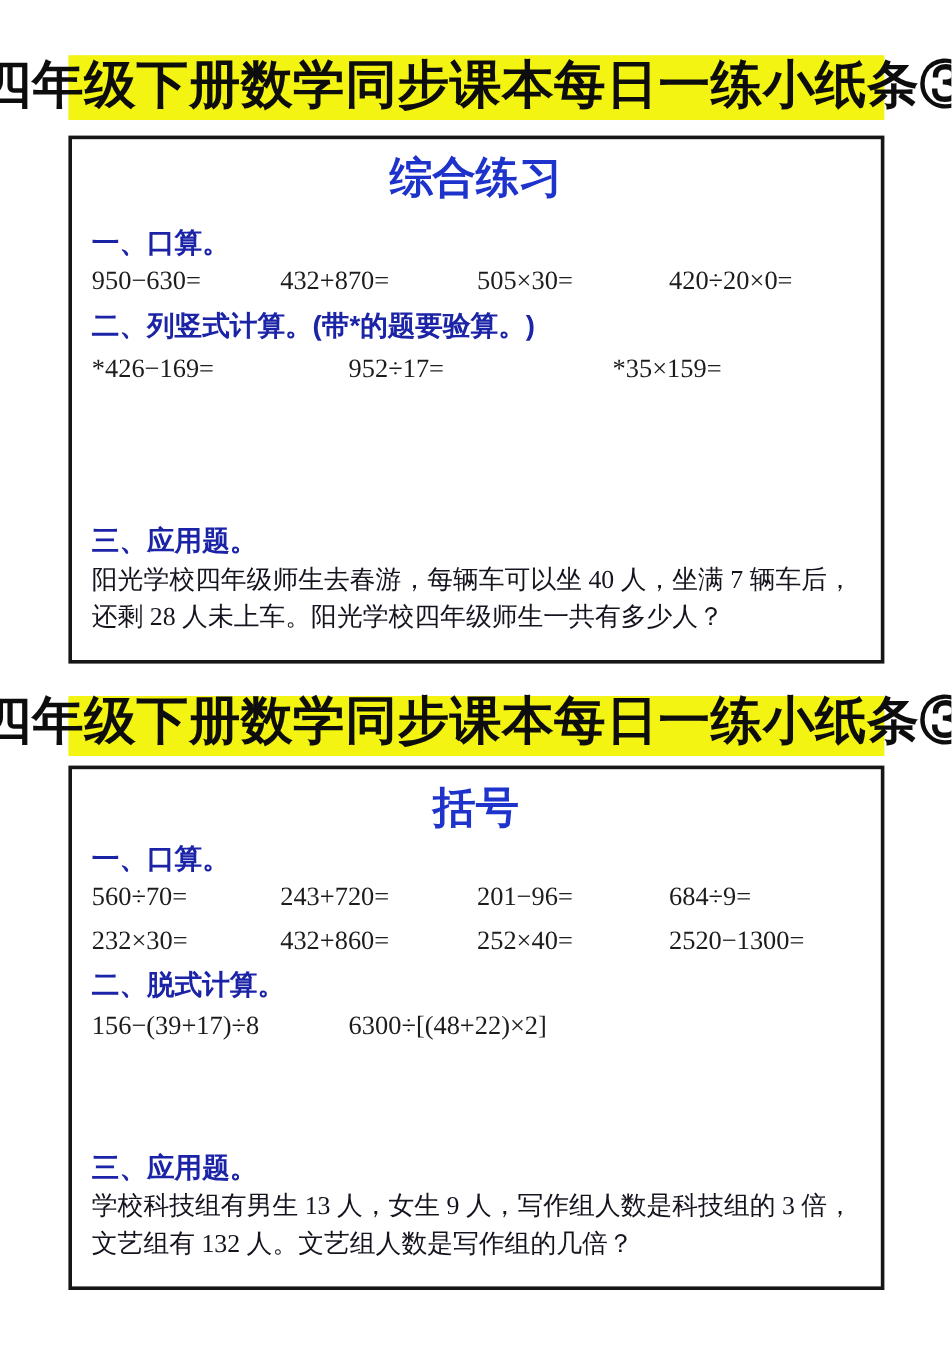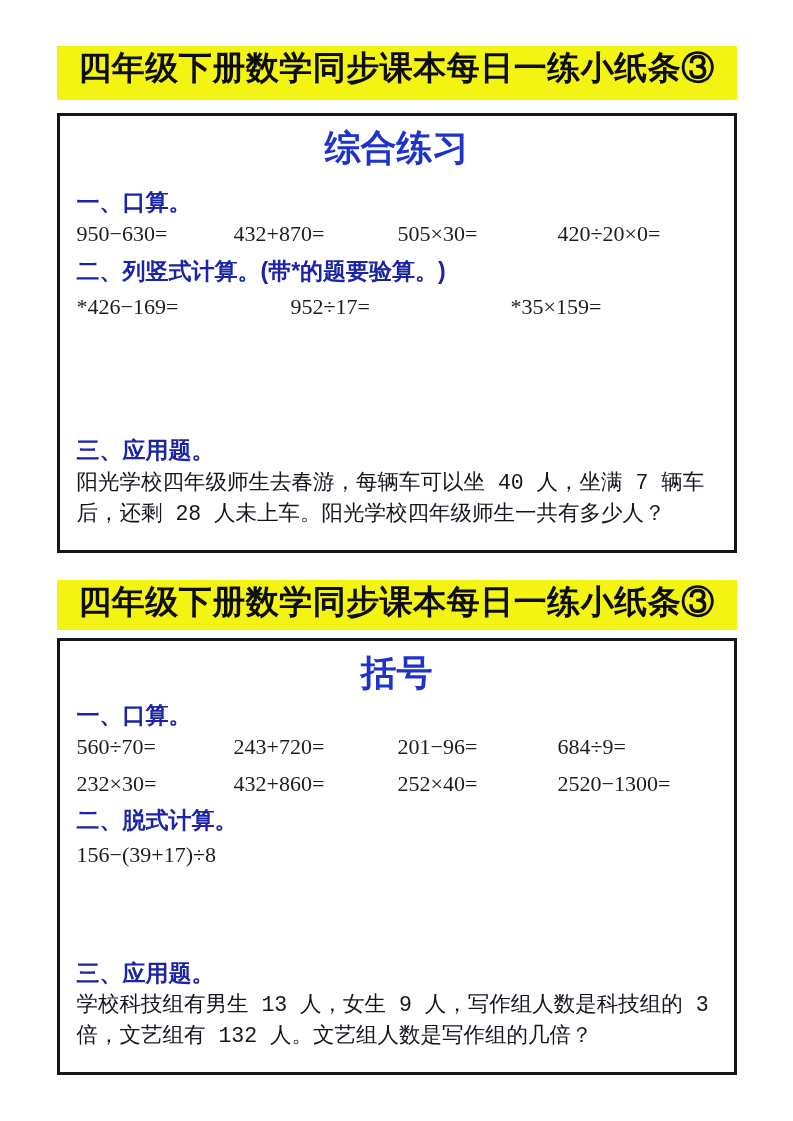--- a/index.html
+++ b/index.html
@@ -12,25 +12,25 @@
     padding-top: 46px;
     font-family: "Liberation Serif", serif;
     overflow: hidden;
   }
   .content-col { width: 680px; margin: 0 auto; }
 
   .banner {
     height: 54px;
     background: #f3f412;
     display: flex;
-    align-items: flex-start;
+    align-items: flex-end;
     justify-content: center;
     font-family: "Liberation Sans", sans-serif;
     font-weight: 900;
-    font-size: 33px;
+    font-size: 43px;
     color: #0d0d0d;
     letter-spacing: 0.5px;
     white-space: nowrap;
   }
   .banner-1 { margin-bottom: 13px; }
   .banner-2 { margin-top: 27px; margin-bottom: 8px; height: 50px; }
 
   .worksheet-box {
     border: 3px solid #161616;
     padding: 6px 17px 0 17px;
@@ -78,21 +78,20 @@
     margin-top: 7px;
     line-height: 1.25;
   }
   .oral-row-2 { margin-top: 10px; }
 
   .word-text {
     font-size: 21.5px;
     color: #14141f;
     line-height: 1.45;
     margin-top: 3px;
-    font-family: Liberation Mono, monospace;
   }
   .problem { white-space: nowrap; }
 </style>
 </head>
 <body>
 
 <div class="page">
   <div class="content-col">
 
     <div class="banner banner-1">
@@ -138,20 +137,21 @@
       <div class="oral-grid oral-row-2">
         <span class="problem">232×30=</span>
         <span class="problem">432+860=</span>
         <span class="problem">252×40=</span>
         <span class="problem">2520−1300=</span>
       </div>
 
       <div class="sec-heading h-step">二、脱式计算。</div>
       <div class="calc-grid">
         <span class="problem">156−(39+17)÷8</span>
+        <span class="problem">6300÷[(48+22)×2]</span>
       </div>
 
       <div class="sec-heading h-word-2">三、应用题。</div>
       <div class="word-text">学校科技组有男生 13 人，女生 9 人，写作组人数是科技组的 3 倍，文艺组有 132 人。文艺组人数是写作组的几倍？</div>
     </div>
 
   </div>
 </div>
 
 </body></html>

